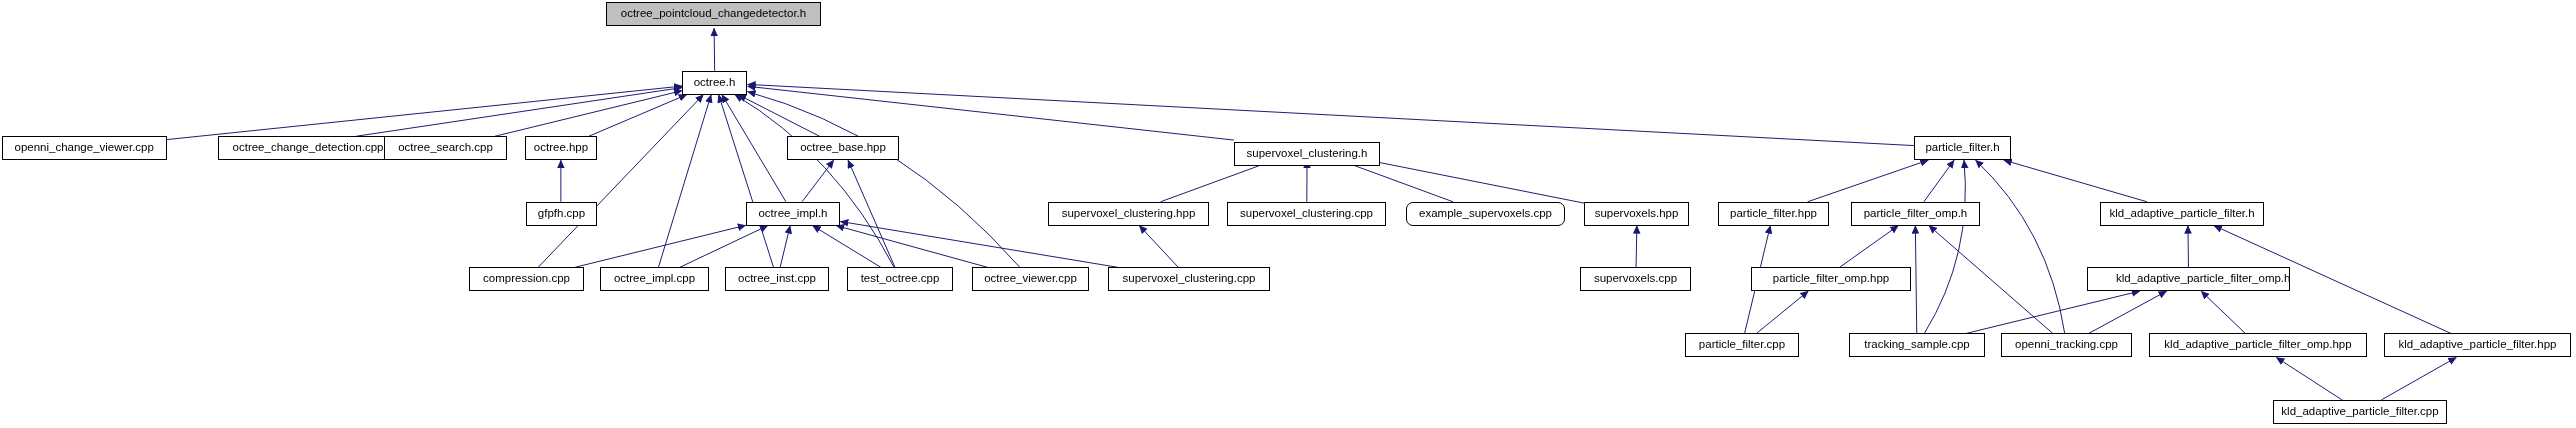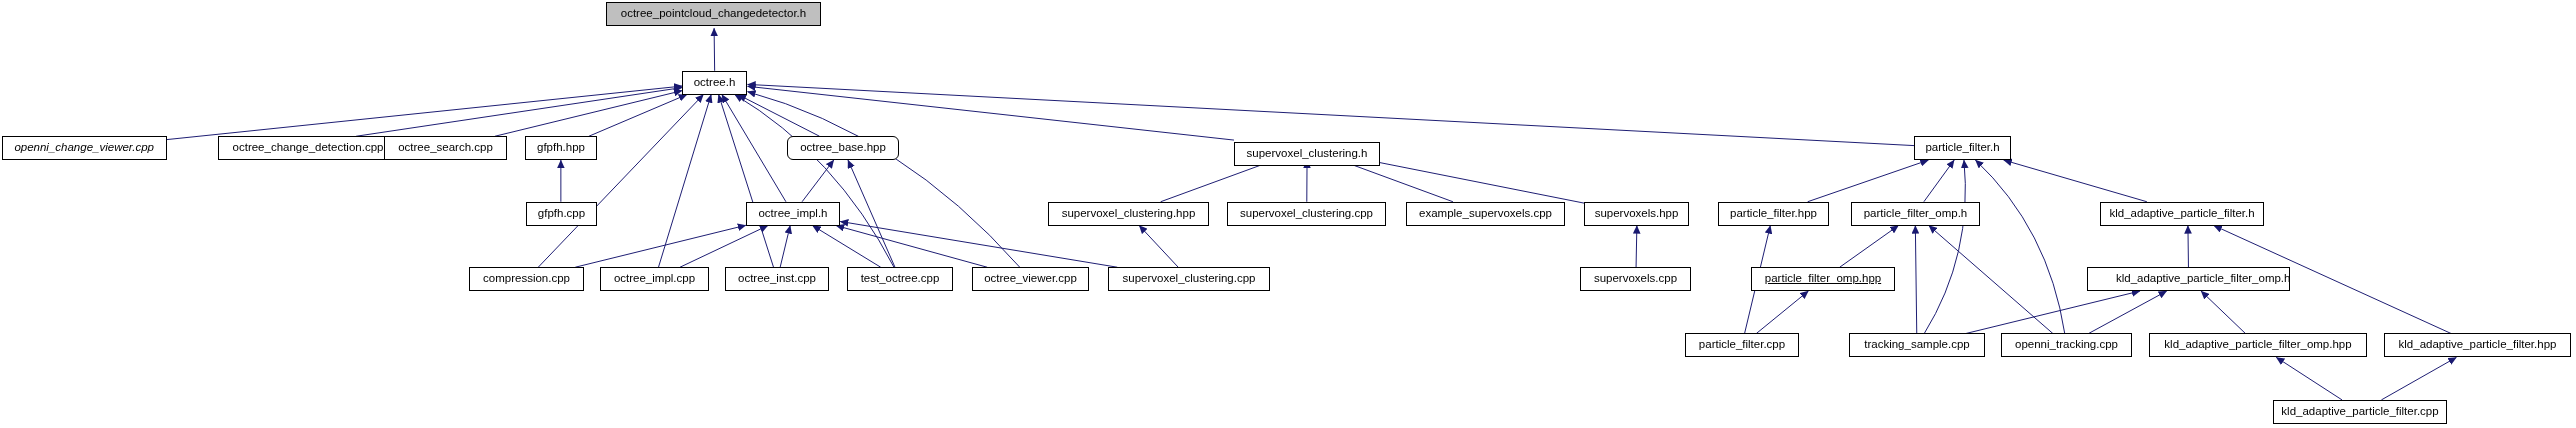--- a/index.html
+++ b/index.html
@@ -105,44 +105,44 @@
       <path class="edge" d="M2882.2451612903224,392 L2603.2548387096776,265" marker-end="url(#arrowhead)"></path>
       <path class="edge" d="M2311.346153846154,392 L2516.153846153846,342" marker-end="url(#arrowhead)"></path>
       <path class="edge" d="M2455.75641025641,392 L2547.74358974359,342" marker-end="url(#arrowhead)"></path>
       <path class="edge" d="M2640.371794871795,392 L2588.128205128205,342" marker-end="url(#arrowhead)"></path>
       <path class="edge" d="M2753.871794871795,470 L2676.628205128205,420" marker-end="url(#arrowhead)"></path>
       <path class="edge" d="M2800.1794871794873,470 L2888.3205128205127,420" marker-end="url(#arrowhead)"></path>
     </svg>
   <div id="node-layer">
       <div class="node highlight" style="left: 606px; top: 2px; width: 215px; height: 24px;">octree_pointcloud_changedetector.h</div>
       <div class="node" style="left: 682px; top: 71px; width: 65px; height: 24px;">octree.h</div>
-      <div class="node" style="left: 1.7px; top: 136px; width: 165px; height: 24px; font-style: italic;">openni_change_viewer.cpp</div>
+      <div class="node" style="left: 1.7px; top: 136px; width: 165px; height: 24px;">openni_change_viewer.cpp</div>
       <div class="node" style="left: 186px; top: 136px; width: 180px; height: 24px; margin-left: 32px;">octree_change_detection.cpp</div>
       <div class="node" style="left: 384px; top: 136px; width: 123px; height: 24px;">octree_search.cpp</div>
-      <div class="node" style="left: 525px; top: 136px; width: 72px; height: 24px;">gfpfh.hpp</div>
-      <div class="node" style="left: 787px; top: 136px; width: 112px; height: 24px; border-radius: 6px;">octree_base.hpp</div>
+      <div class="node" style="left: 525px; top: 136px; width: 72px; height: 24px;">octree.hpp</div>
+      <div class="node" style="left: 787px; top: 136px; width: 112px; height: 24px;">octree_base.hpp</div>
       <div class="node" style="left: 1234px; top: 142px; width: 146px; height: 24px;">supervoxel_clustering.h</div>
       <div class="node" style="left: 1914px; top: 136px; width: 97px; height: 24px;">particle_filter.h</div>
       <div class="node" style="left: 526px; top: 202px; width: 71px; height: 24px;">gfpfh.cpp</div>
       <div class="node" style="left: 746px; top: 202px; width: 94px; height: 24px;">octree_impl.h</div>
       <div class="node" style="left: 1048px; top: 202px; width: 161px; height: 24px;">supervoxel_clustering.hpp</div>
       <div class="node" style="left: 1227px; top: 202px; width: 159px; height: 24px;">supervoxel_clustering.cpp</div>
-      <div class="node" style="left: 1406px; top: 202px; width: 159px; height: 24px;">example_supervoxels.cpp</div>
+      <div class="node" style="left: 1406px; top: 202px; width: 159px; height: 24px; border-radius: 7px;">example_supervoxels.cpp</div>
       <div class="node" style="left: 1584px; top: 202px; width: 105px; height: 24px;">supervoxels.hpp</div>
       <div class="node" style="left: 1718px; top: 202px; width: 111px; height: 24px;">particle_filter.hpp</div>
       <div class="node" style="left: 1851px; top: 202px; width: 129px; height: 24px;">particle_filter_omp.h</div>
       <div class="node" style="left: 2100px; top: 202px; width: 164px; height: 24px;">kld_adaptive_particle_filter.h</div>
       <div class="node" style="left: 469px; top: 267px; width: 115px; height: 24px;">compression.cpp</div>
       <div class="node" style="left: 600px; top: 267px; width: 109px; height: 24px;">octree_impl.cpp</div>
       <div class="node" style="left: 725px; top: 267px; width: 104px; height: 24px;">octree_inst.cpp</div>
       <div class="node" style="left: 847px; top: 267px; width: 106px; height: 24px;">test_octree.cpp</div>
       <div class="node" style="left: 972px; top: 267px; width: 117px; height: 24px;">octree_viewer.cpp</div>
       <div class="node" style="left: 1108px; top: 267px; width: 162px; height: 24px;">supervoxel_clustering.cpp</div>
       <div class="node" style="left: 1580px; top: 267px; width: 111px; height: 24px;">supervoxels.cpp</div>
-      <div class="node" style="left: 1751px; top: 267px; width: 144px; height: 24px; text-decoration: underline;">particle_filter_omp.hpp</div>
+      <div class="node" style="left: 1751px; top: 267px; width: 160px; height: 24px;">particle_filter_omp.hpp</div>
       <div class="node" style="left: 2087px; top: 267px; width: 203px; height: 24px; padding-left: 32px;">kld_adaptive_particle_filter_omp.h</div>
       <div class="node" style="left: 1685px; top: 333px; width: 114px; height: 24px;">particle_filter.cpp</div>
       <div class="node" style="left: 1849px; top: 333px; width: 136px; height: 24px;">tracking_sample.cpp</div>
       <div class="node" style="left: 2001px; top: 333px; width: 131px; height: 24px;">openni_tracking.cpp</div>
       <div class="node" style="left: 2149px; top: 333px; width: 218px; height: 24px;">kld_adaptive_particle_filter_omp.hpp</div>
       <div class="node" style="left: 2384px; top: 333px; width: 187px; height: 24px;">kld_adaptive_particle_filter.hpp</div>
       <div class="node" style="left: 2273px; top: 400px; width: 174px; height: 24px;">kld_adaptive_particle_filter.cpp</div>
     </div>
 </div>
 

